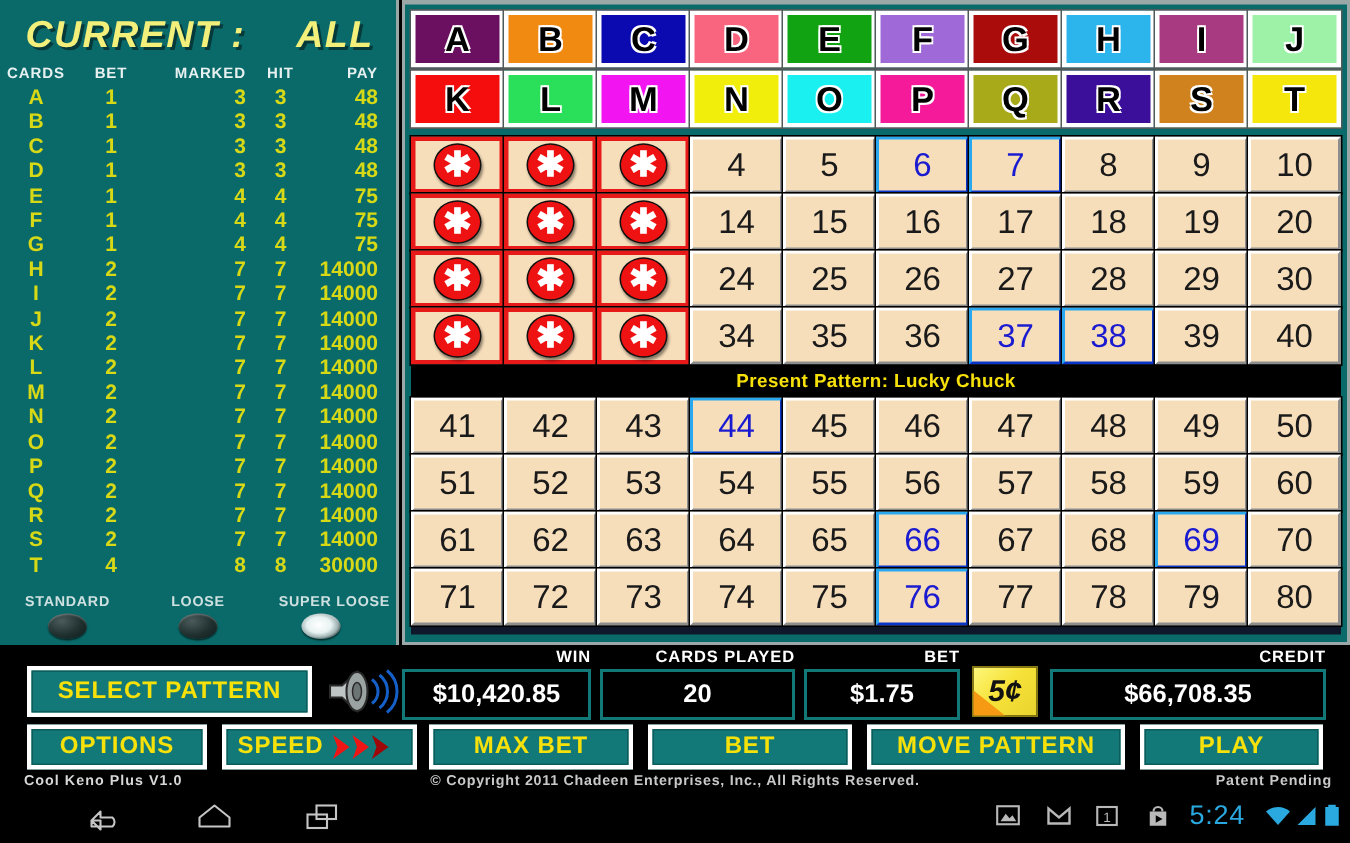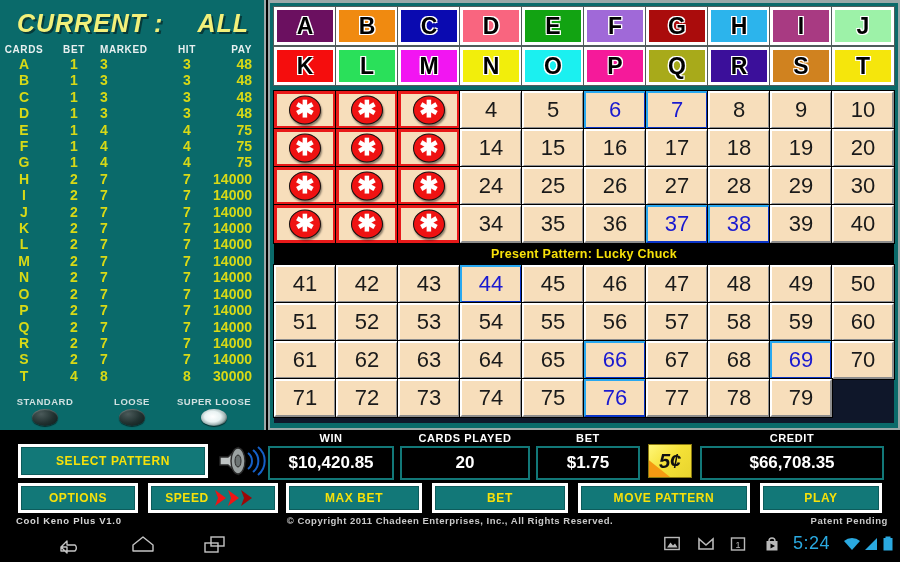--- a/index.html
+++ b/index.html
@@ -31,21 +31,21 @@
   #tbl th {
     color: #e8f0f0; font-size: 10px; font-weight: bold;
     letter-spacing: 0.6px; padding-bottom: 1px;
   }
   #tbl td {
     color: #d8d916; font-size: 14px; font-weight: bold;
     height: 16.4px; line-height: 16.4px; padding: 0;
   }
   .c-card { width: 48px; text-align: center; }
   .c-bet  { width: 52px; text-align: center; }
-  .c-mark { width: 64px; text-align: left; }
+  .c-mark { width: 64px; text-align: right; }
   .c-hit  { width: 46px; text-align: center; }
   .c-pay  { width: 56px; text-align: right; padding-right: 14px !important; }
   th.c-pay { padding-right: 14px; }
 
   #looseness {
     position: absolute; left: 0; top: 396px; width: 266px; height: 34px;
   }
   .lz { position: absolute; text-align: center; }
   .lz .lz-lbl {
     font-size: 9.5px; font-weight: bold; color: #cfe0e0;
@@ -55,21 +55,21 @@
     width: 26px; height: 17px; border-radius: 50%;
     margin: 2px auto 0;
     background: radial-gradient(ellipse at 35% 30%, #4b5a5a 0%, #20302f 55%, #0c1a1a 100%);
     box-shadow: inset 0 1px 1px rgba(255,255,255,.25), 0 1px 1px rgba(0,0,0,.6);
   }
   .lz .lamp.on {
     background: radial-gradient(ellipse at 45% 45%, #ffffff 0%, #e8f2f2 40%, #9fb2b2 62%, #2a3a3a 78%, #0c1a1a 100%);
   }
   #lz0 { left: 6px;   top: 0; width: 78px; }
   #lz1 { left: 100px; top: 0; width: 64px; }
-  #lz2 { left: 168px; top: 0; width: 92px; }
+  #lz2 { left: 168px; top: 0; width: 92px; text-align: right; }
 
   
   #game-area {
     position: absolute; left: 268px; top: 0; width: 632px; height: 430px;
     background: #0a6a6a;
     border: 2px solid #9aa8a8;
     border-top: 3px solid #9aa8a8;
   }
   
   #letters {
@@ -146,21 +146,21 @@
 
   
   #ctrl {
     position: absolute; left: 0; top: 430px; width: 900px; height: 96px;
     background: #000;
   }
   .btn {
     background: #127878;
     border: 3px solid #ffffff;
     color: #f7e10a;
-    font-size: 12px; font-weight: bold;
+    font-size: 16px; font-weight: bold;
     display: flex; align-items: center; justify-content: center;
     letter-spacing: 0.6px;
     position: absolute;
   }
   .btn .inner {
     width: 100%; height: 100%;
     border: 1px solid #0d5c5c;
     display: flex; align-items: center; justify-content: center;
     gap: 6px;
   }
@@ -173,21 +173,21 @@
   #btn-play   { left: 760px; top: 483px; width: 122px; height: 30px; }
 
   .chev { display: inline-flex; align-items: center; }
   .chev svg { display: block; }
 
   #spk { position: absolute; left: 214px; top: 443px; width: 52px; height: 36px; }
 
   .meter { position: absolute; }
   .meter .mlbl {
     color: #fff; font-size: 11px; font-weight: bold;
-    text-align: center; letter-spacing: 0.6px; height: 14px;
+    text-align: right; letter-spacing: 0.6px; height: 14px;
   }
   .meter .mval {
     background: #000; border: 2px solid #127878;
     color: #fff; font-size: 17px; font-weight: bold;
     display: flex; align-items: center; justify-content: center;
     height: 34px;
   }
   #m-win    { left: 268px; top: 432px; width: 126px; }
   #m-cards  { left: 400px; top: 432px; width: 130px; }
   #m-bet    { left: 536px; top: 432px; width: 104px; }
@@ -565,20 +565,21 @@
         <div class="grow">
           <div class="cell">71</div>
           <div class="cell">72</div>
           <div class="cell">73</div>
           <div class="cell">74</div>
           <div class="cell">75</div>
           <div class="cell hl">76</div>
           <div class="cell">77</div>
           <div class="cell">78</div>
           <div class="cell">79</div>
+          <div class="cell">80</div>
         </div>
       </div>
   </div>
 
   <div id="ctrl"></div>
 
   <div class="btn" id="btn-select">
     <div class="inner">
         <span>SELECT PATTERN</span>
       </div>

